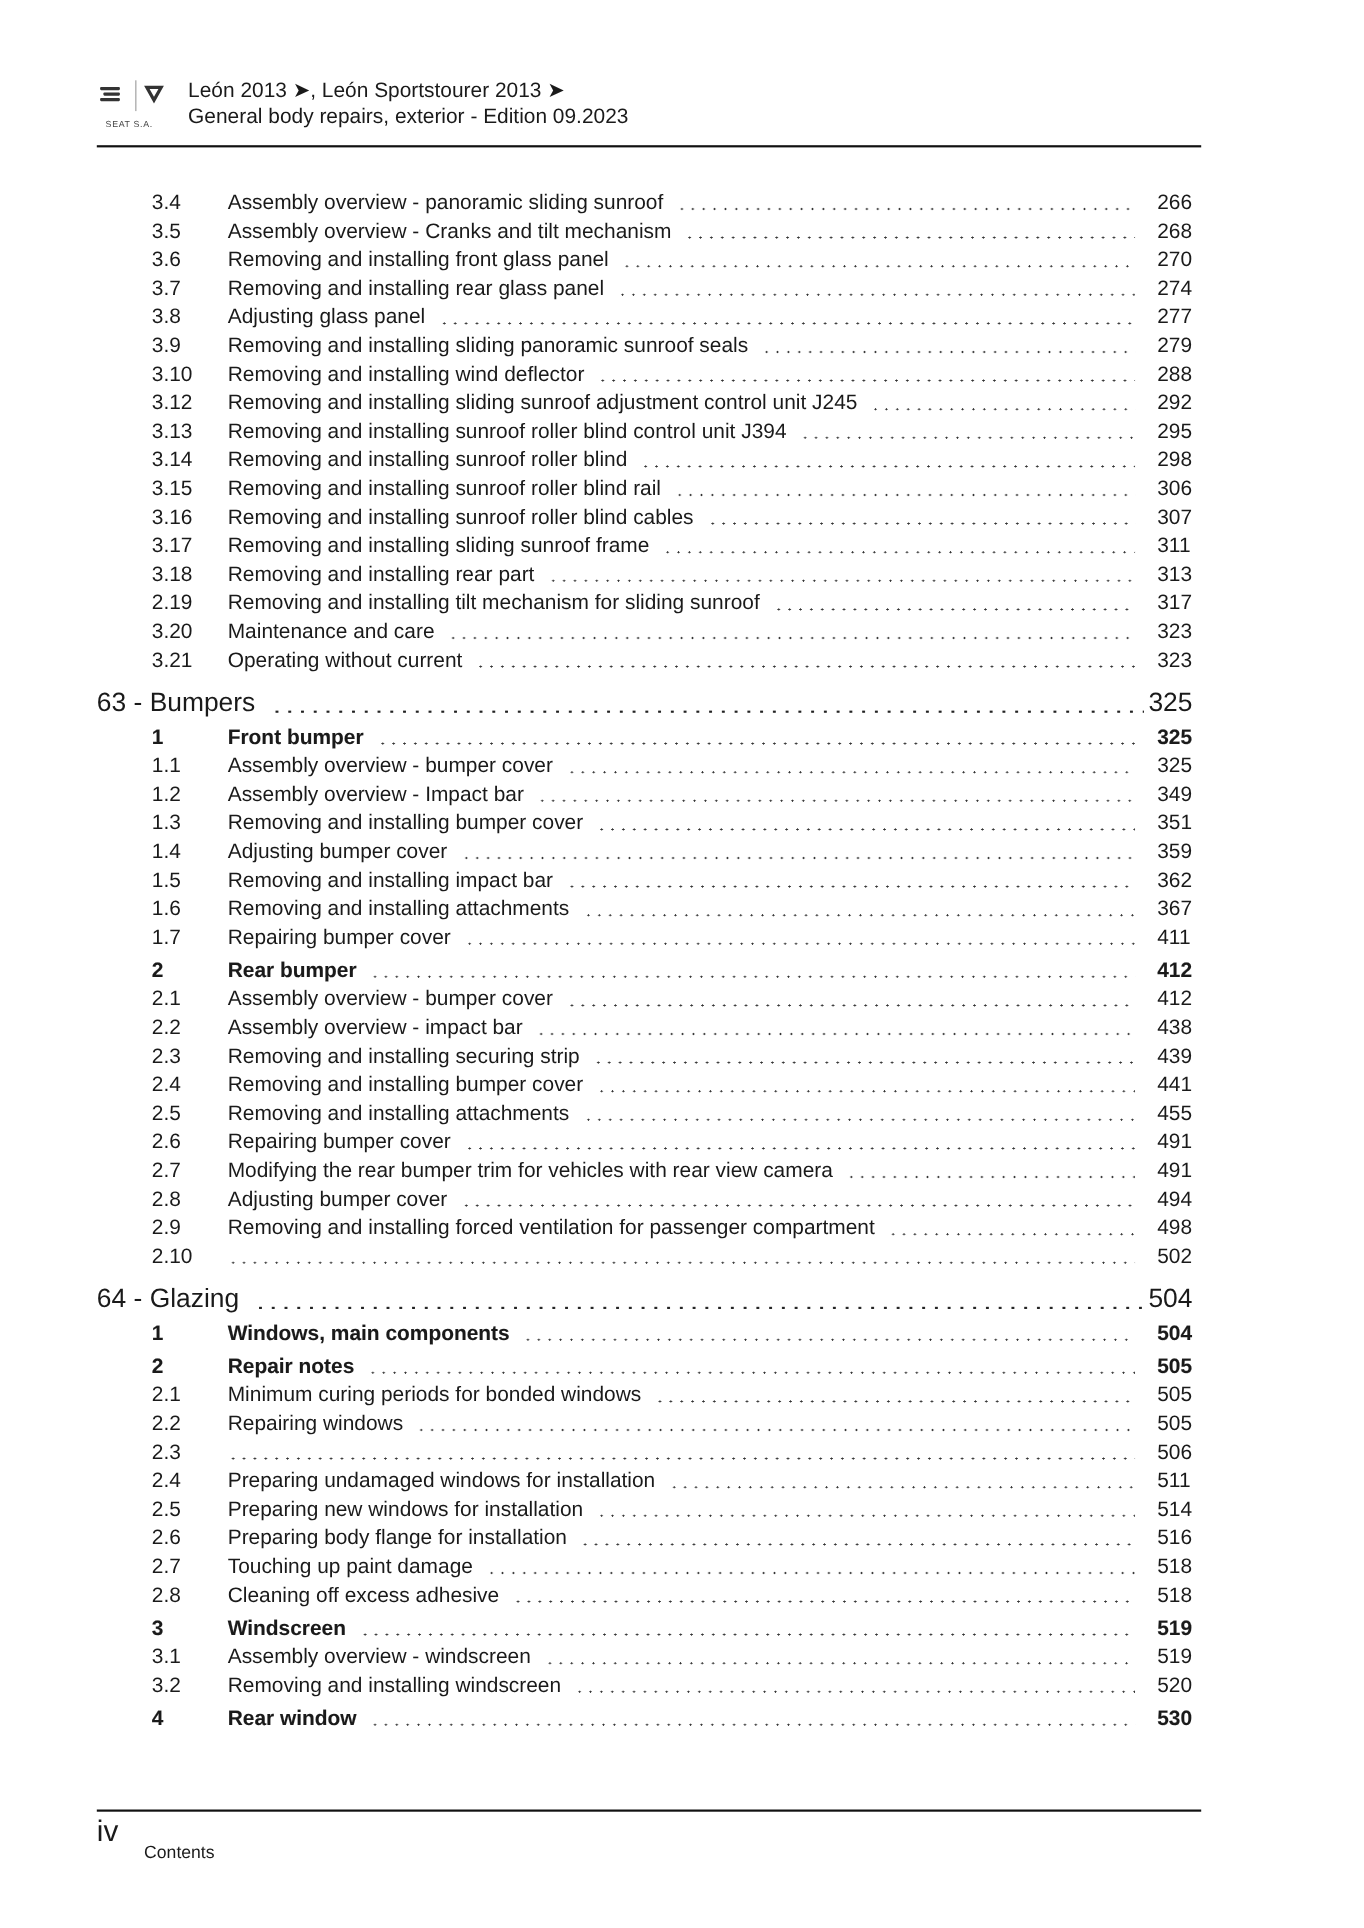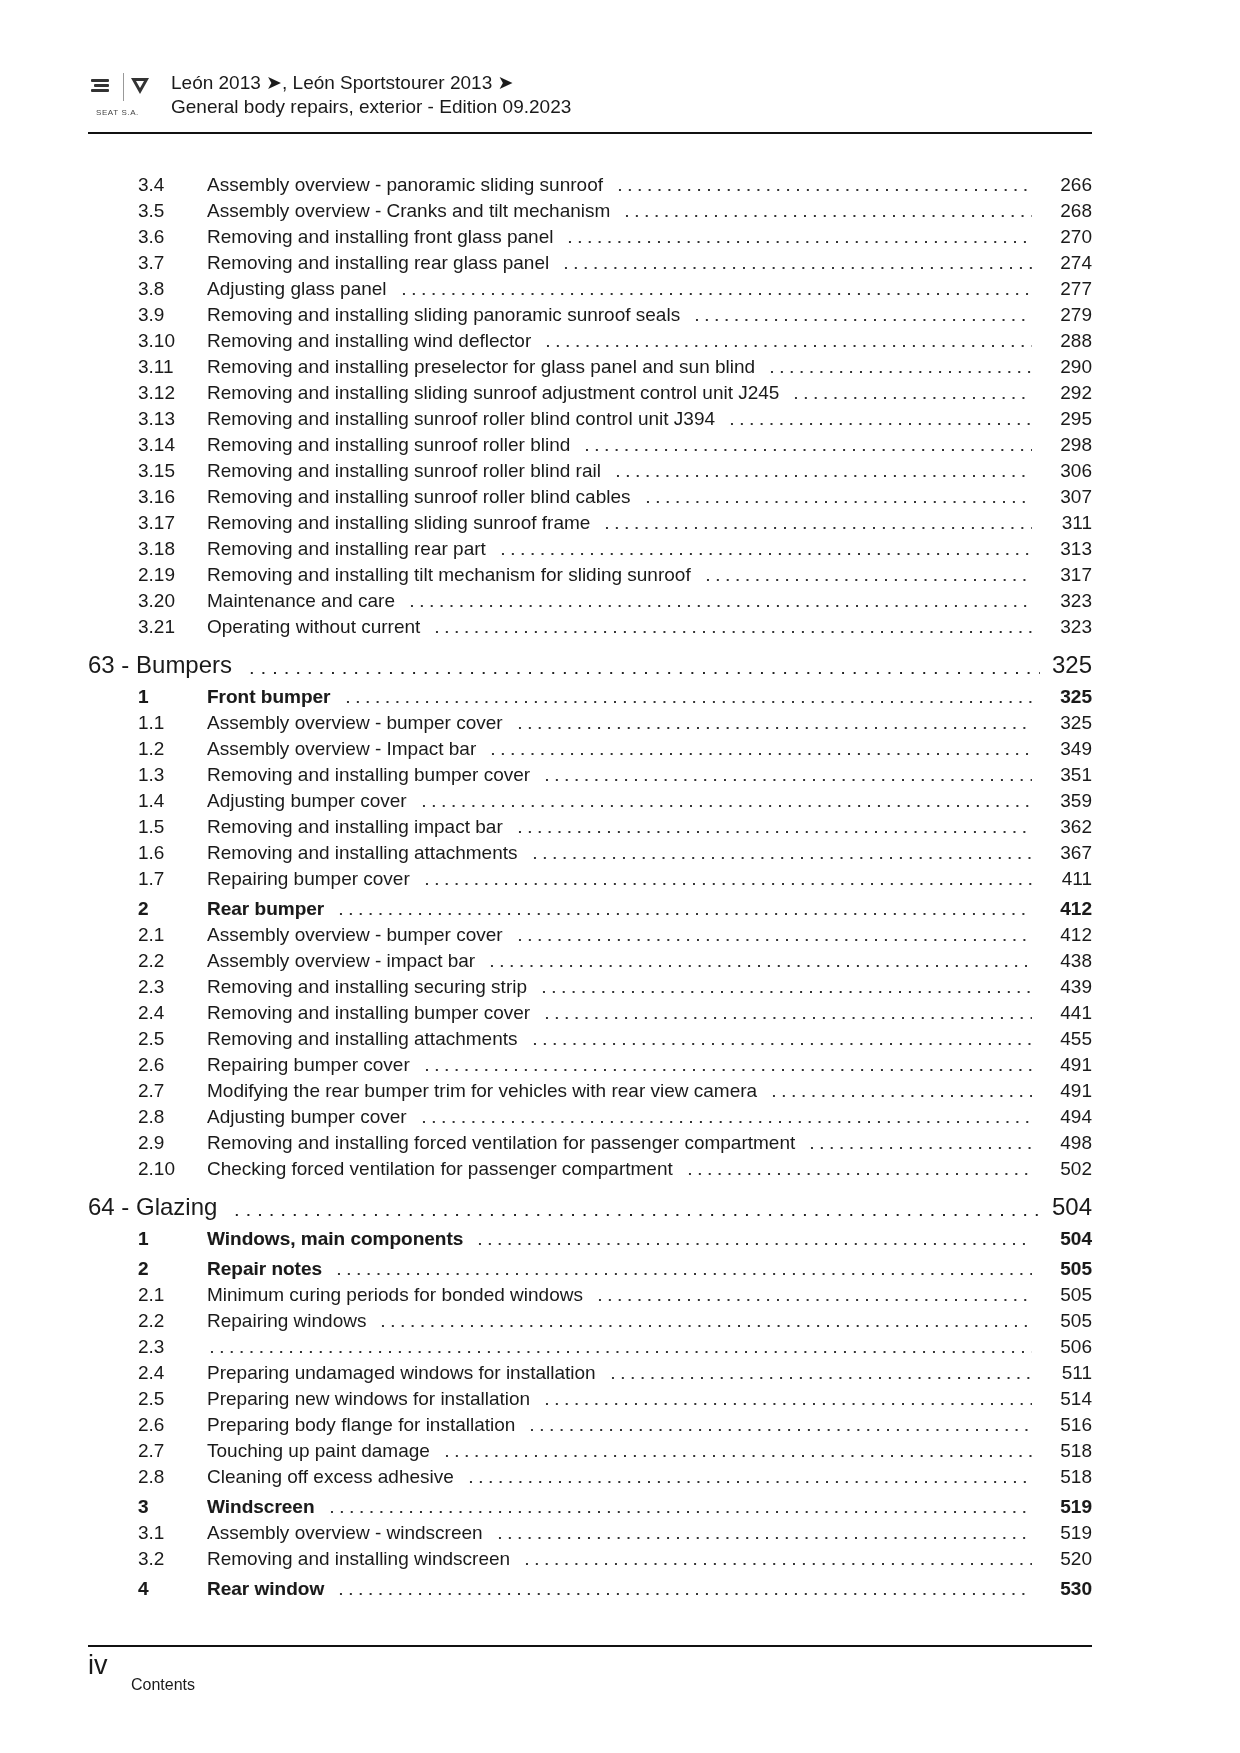--- a/index.html
+++ b/index.html
@@ -20,21 +20,21 @@
   .toc { position: absolute; left: 88px; top: 172px; width: 1004px; }
   .row { position: relative; height: 26px; display: flex; align-items: center; font-size: 19px; line-height: 26px; }
   .row .num { width: 69px; padding-left: 50px; flex: none; white-space: nowrap; }
   .row .title { flex: none; white-space: nowrap; padding-right: 12px; }
   .row .leader { flex: 1 1 auto; height: 26px; overflow: hidden; position: relative; margin-right: 20px; }
   .row .leader::before {
     content: ""; position: absolute; left: 0; right: 0; top: 17px; height: 2px;
     background-image: radial-gradient(circle, #333 0.9px, transparent 1.1px);
     background-size: 9.9px 2px; background-repeat: repeat-x;
   }
-  .row .page { flex: none; width: 40px; text-align: right; }
+  .row .page { flex: none; width: 40px; }
   .row.sub { margin-top: 4px; }
   .row.sub .num, .row.sub .title, .row.sub .page { font-weight: bold; -webkit-text-stroke: 0.1px; }
   .row.sub .title, .row.sub .num, .row.sub .page { font-weight: 600; }
   .row.chap { height: 30px; margin-top: 10px; margin-bottom: 4px; font-size: 24px; line-height: 30px; }
   .row.chap .title { padding-right: 14px; }
   .row.chap .leader { margin-right: 4px; }
   .row.chap .leader::before { top: 20px; background-size: 11.6px 2px; background-image: radial-gradient(circle, #222 1.1px, transparent 1.3px); }
   .row.chap .page { width: 48px; }
 
   .footer-rule { position: absolute; left: 88px; top: 1645px; width: 1004px; height: 2px; background: #111; }
@@ -97,26 +97,20 @@
       <span class="leader"></span>
       <span class="page">279</span>
     </div>
     <div class="row entry">
       <span class="num">3.10</span>
       <span class="title">Removing and installing wind deflector</span>
       <span class="leader"></span>
       <span class="page">288</span>
     </div>
     <div class="row entry">
-      <span class="num">3.11</span>
-      <span class="title">Removing and installing preselector for glass panel and sun blind</span>
-      <span class="leader"></span>
-      <span class="page">290</span>
-    </div>
-    <div class="row entry">
       <span class="num">3.12</span>
       <span class="title">Removing and installing sliding sunroof adjustment control unit J245</span>
       <span class="leader"></span>
       <span class="page">292</span>
     </div>
     <div class="row entry">
       <span class="num">3.13</span>
       <span class="title">Removing and installing sunroof roller blind control unit J394</span>
       <span class="leader"></span>
       <span class="page">295</span>
@@ -277,21 +271,20 @@
       <span class="page">494</span>
     </div>
     <div class="row entry">
       <span class="num">2.9</span>
       <span class="title">Removing and installing forced ventilation for passenger compartment</span>
       <span class="leader"></span>
       <span class="page">498</span>
     </div>
     <div class="row entry">
       <span class="num">2.10</span>
-      <span class="title">Checking forced ventilation for passenger compartment</span>
       <span class="leader"></span>
       <span class="page">502</span>
     </div>
     <div class="row chap">
       <span class="title">64 - Glazing</span>
       <span class="leader"></span>
       <span class="page">504</span>
     </div>
     <div class="row sub">
       <span class="num">1</span>

